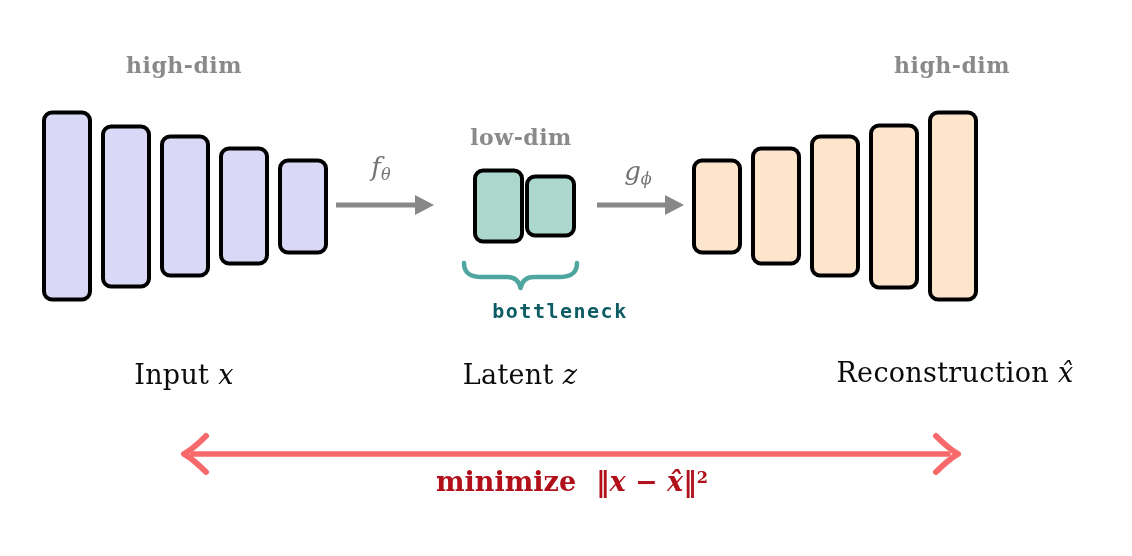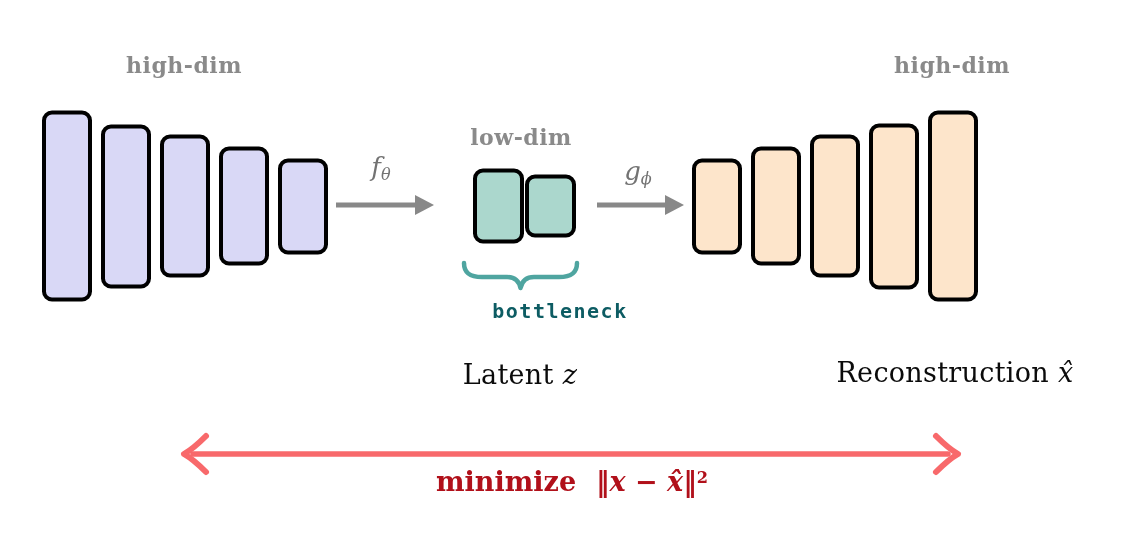--- a/index.html
+++ b/index.html
@@ -136,20 +136,23 @@
 
   <div class="arrow-label" style="left:381px; top:152px;">
     <span class="math">f</span><sub>θ</sub>
   </div>
   <div class="arrow-label" style="left:638px; top:156px;">
     <span class="math">g</span><sub>ϕ</sub>
   </div>
 
   <div class="bottleneck-label" style="left:524px; top:299px;margin-left:36px;">bottleneck</div>
 
+  <div class="caption" style="left:184px; top:359px;">
+    <span>Input</span><span class="math">x</span>
+  </div>
   <div class="caption" style="left:955px; top:357px;">
     <span>Reconstruction</span><span class="math">x̂</span>
   </div>
   <div class="caption" style="left:520px; top:359px;">
     <span>Latent</span><span class="math">z</span>
   </div>
 
   <div class="loss-label" style="left:572px; top:466px;">
     <span>minimize</span><span class="math">‖x − x̂‖</span><sup>2</sup>
   </div>

